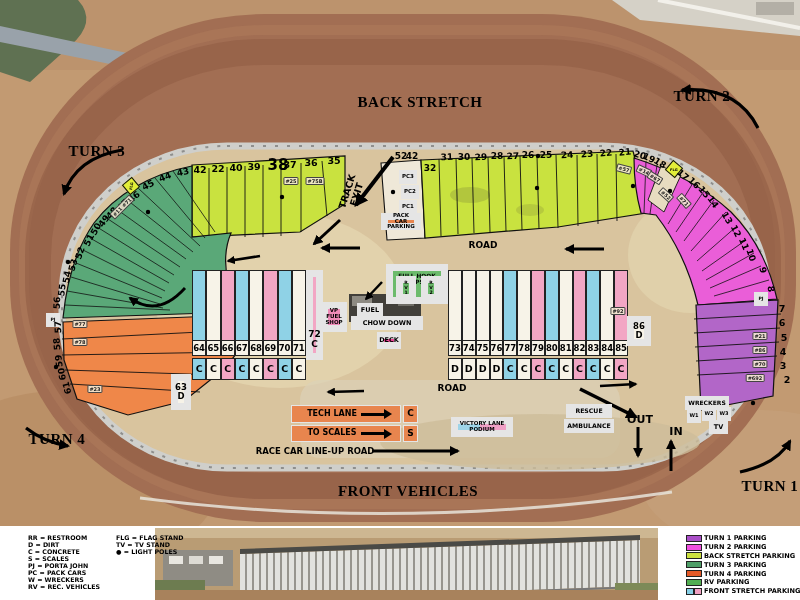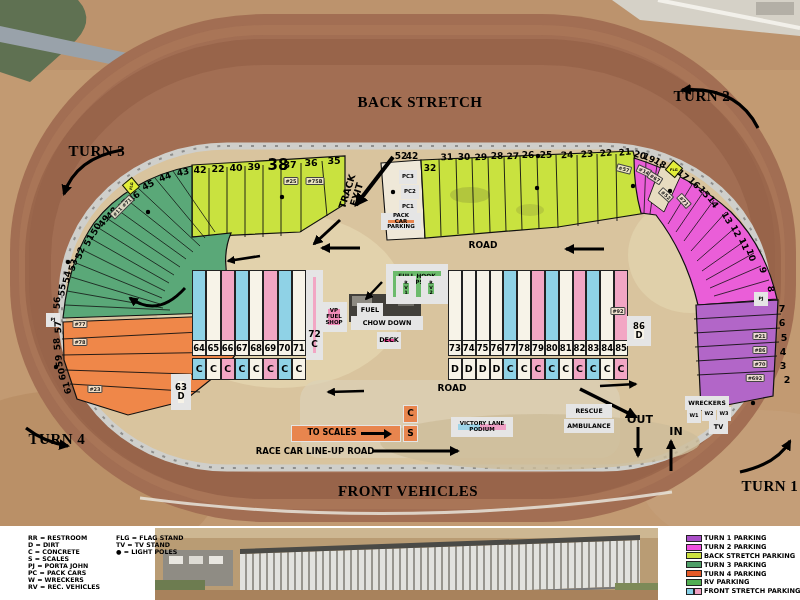--- a/index.html
+++ b/index.html
@@ -220,20 +220,24 @@
 
   <div class="box greenbox" style="left:386px;top:264px;width:62px;height:40px;align-items:flex-start;font-size:5.8px;padding-top:2px;">FULL HOOK UPS</div>
   <div class="box greenbox" style="left:396px;top:276px;width:13px;height:25px;font-size:4.6px;line-height:4.8px;word-break:break-all;padding:0 3px;">RV1</div>
   <div class="box greenbox" style="left:421px;top:276px;width:13px;height:25px;font-size:4.6px;line-height:4.8px;word-break:break-all;padding:0 3px;">RV2</div>
 
   <div class="box pinkbox" style="left:321px;top:302px;width:26px;height:30px;font-size:5.5px;white-space:normal;">VP FUEL SHOP</div>
   <div class="box pinkbox" style="left:357px;top:303px;width:26px;height:11px;font-size:6.5px;">FUEL</div>
   <div class="box pinkbox" style="left:351px;top:316px;width:72px;height:13px;font-size:6.5px;">CHOW DOWN</div>
   <div class="box purplebox" style="left:377px;top:332px;width:24px;height:17px;font-size:6.5px;">DECK</div>
 
+  <div class="box orange" style="left:291px;top:405px;width:110px;height:18px;font-size:8px;border-width:1.5px;">
+    <span>TECH LANE</span>
+      <span class="arrow-solid"></span>
+  </div>
   <div class="box orange" style="left:403px;top:405px;width:15px;height:18px;font-size:9px;border-width:1.5px;">C</div>
   <div class="box orange" style="left:291px;top:425px;width:110px;height:17px;font-size:8px;border-width:1.5px;">
     <span>TO SCALES</span>
       <span class="arrow-solid"></span>
   </div>
   <div class="box orange" style="left:403px;top:425px;width:15px;height:17px;font-size:9px;border-width:1.5px;">S</div>
 
   <div class="box" style="left:451px;top:417px;width:62px;height:20px;background:linear-gradient(90deg,#9ed4e8 0 45%,#f0a0c6 45% 100%);font-size:5.5px;white-space:normal;">VICTORY LANE PODIUM</div>
 
   <div class="box orange" style="left:566px;top:404px;width:46px;height:13px;font-size:6.2px;">RESCUE</div>

